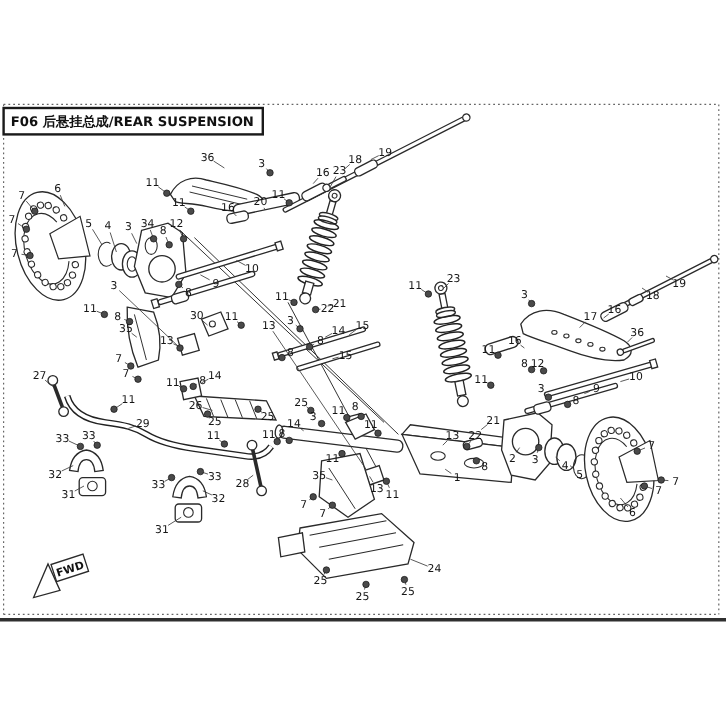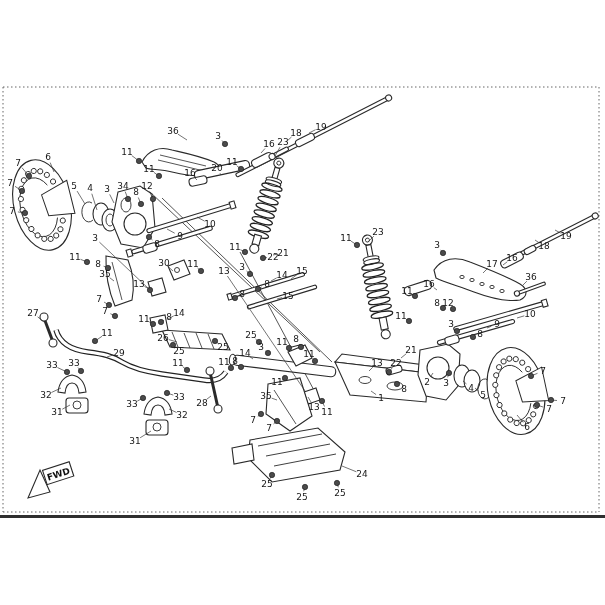--- a/index.html
+++ b/index.html
@@ -12,20 +12,21 @@
   .thin{fill:none;stroke:#2a2a2a;stroke-width:0.9;}
   .coil{fill:none;stroke:#222;stroke-width:1.2;}
   .hatch{stroke:#2a2a2a;stroke-width:0.8;}
   text.co{font-family:"DejaVu Sans","Liberation Sans",sans-serif;font-size:9px;fill:#161616;}
 </style>
 </head>
 <body>
 
 <div id="page">
 
+  <div id="title-box">F06 后悬挂总成/REAR SUSPENSION</div>
 
   <svg id="diagram" width="605" height="605" viewBox="0 0 605 605">
 
     <g>
       <line x1="3" y1="87" x2="599" y2="87" stroke="#666" stroke-width="1" stroke-dasharray="1.5 2.5"></line>
       <line x1="3" y1="512" x2="599" y2="512" stroke="#666" stroke-width="1" stroke-dasharray="1.5 2.5"></line>
       <line x1="3" y1="87" x2="3" y2="512" stroke="#666" stroke-width="1" stroke-dasharray="1.5 2.5"></line>
       <line x1="599" y1="87" x2="599" y2="512" stroke="#666" stroke-width="1" stroke-dasharray="1.5 2.5"></line>
       <line x1="0" y1="516.5" x2="605" y2="516.5" stroke="#2f2f2f" stroke-width="3"></line>
     </g>

